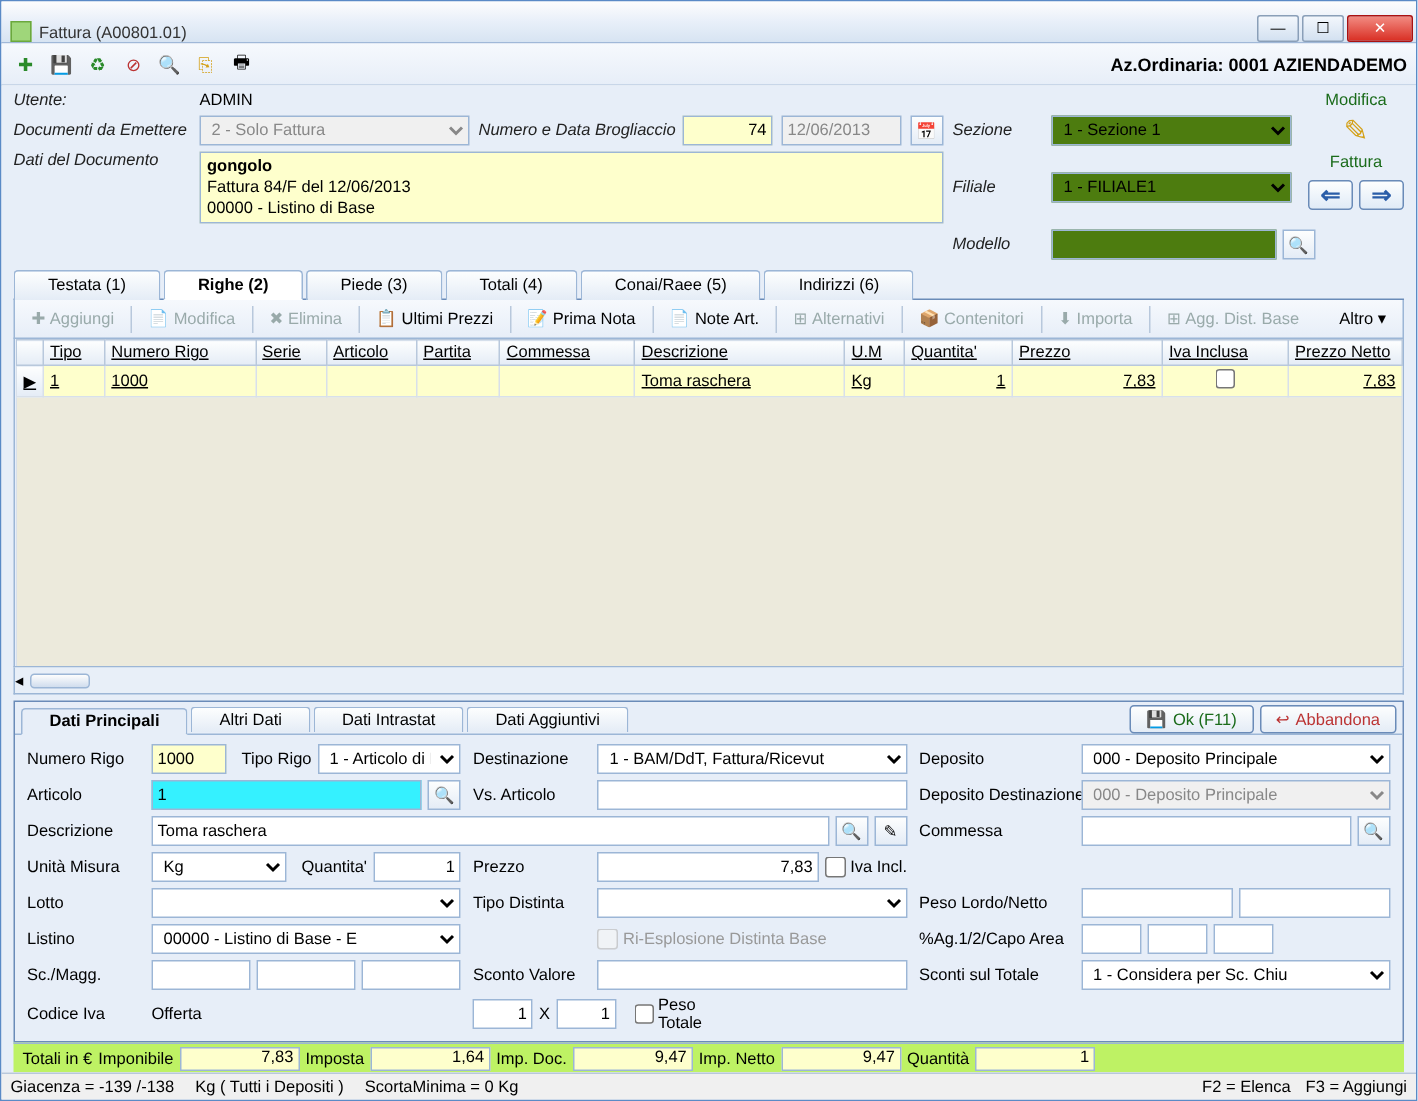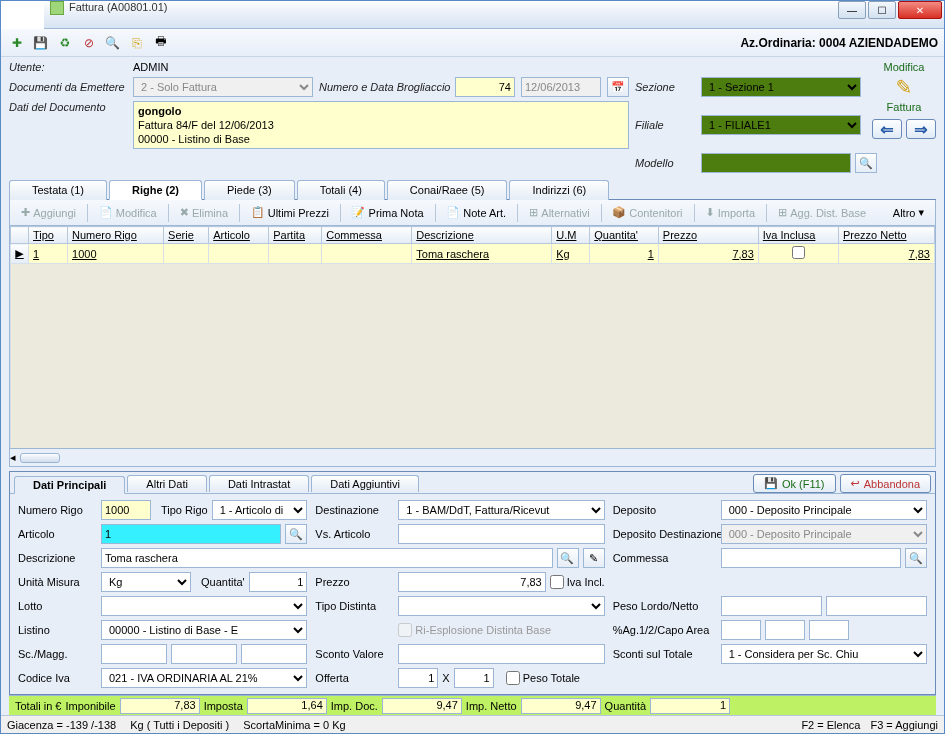--- a/index.html
+++ b/index.html
@@ -1,20 +1,20 @@
 <!DOCTYPE html>
 <html><head>
 <meta charset="utf-8">
 <style>
 * { box-sizing: border-box; margin: 0; padding: 0; font-family: 'Segoe UI', Tahoma, sans-serif; font-size: 11px; }
 body { background: #d4e4f7; width: 945px; height: 734px; overflow: hidden; }
 
 .window { width: 945px; height: 734px; background: #fff; border: 1px solid #5a8ac6; display: flex; flex-direction: column; }
 
-.titlebar { height: 28px; background: linear-gradient(#fdfdfd, #e8eff9 50%, #d7e4f2); display: flex; align-items: flex-start; padding: 0 2px 0 6px; border-bottom: 1px solid #a0b8d8; margin-left: 43px; }
+.titlebar { height: 28px; background: linear-gradient(#fdfdfd, #e8eff9 50%, #d7e4f2); display: flex; align-items: flex-end; padding: 0 2px 0 6px; border-bottom: 1px solid #a0b8d8; }
 .titlebar .favicon { width: 14px; height: 14px; background: #9fd67a; border: 1px solid #6ba83d; margin-right: 5px; }
 .titlebar .title { flex: 1; color: #333; }
 .winbtns { display: flex; gap: 0; }
 .winbtn { width: 28px; height: 18px; border: 1px solid #8a9fb8; border-radius: 2px; margin-left: 2px; font-size: 10px; display:flex; align-items:center; justify-content:center; cursor:pointer; }
 .winbtn.min { background: linear-gradient(#f3f7fc,#d3e1f1); }
 .winbtn.max { background: linear-gradient(#f3f7fc,#d3e1f1); }
 .winbtn.close { width: 44px; background: linear-gradient(#f28b82, #d93025); color:#fff; border-color:#a11; }
 
 .menubar { height: 22px; background: linear-gradient(#f6f9fd,#e7eef8); display:flex; align-items:center; padding: 0 6px; border-bottom:1px solid #c8d6e8; gap:2px; }
 .menubar .mi { padding: 2px 8px; cursor:pointer; color:#003; }
@@ -103,21 +103,21 @@
 
 
   <div class="toolbar">
     <div class="tbtn" style="color:#2a8a2a;">✚</div>
     <div class="tbtn">💾</div>
     <div class="tbtn" style="color:#2a8a2a;">♻</div>
     <div class="tbtn" style="color:#b33;">⊘</div>
     <div class="tbtn">🔍</div>
     <div class="tbtn" style="color:#d4a017;">⎘</div>
     <div class="tbtn">🖶</div>
-    <div class="right">Az.Ordinaria: 0004 AZIENDADEMO</div>
+    <div class="right">Az.Ordinaria: 0001 AZIENDADEMO</div>
   </div>
 
   <div class="content">
     <div style="position:relative;">
       <div class="header-form">
         <label>Utente:</label>
         <span style="grid-column:2 / span 8;">ADMIN</span>
 
         <label>Documenti da Emettere</label>
         <select class="disabled-input"><option>2 - Solo Fattura</option></select>
@@ -233,21 +233,21 @@
           <th>Numero Rigo</th>
           <th>Serie</th>
           <th style="width:60px;">Articolo</th>
           <th>Partita</th>
           <th style="width:90px;">Commessa</th>
           <th style="width:140px;">Descrizione</th>
           <th>U.M</th>
           <th>Quantita'</th>
           <th style="width:100px;">Prezzo</th>
           <th>Iva Inclusa</th>
-          <th style="width:96px;">Prezzo Netto</th>
+          <th style="width:76px;">Prezzo Netto</th>
         </tr>
         <tr>
           <td class="rowhead">▶</td>
           <td>1</td>
           <td>1000</td>
           <td></td>
           <td></td>
           <td></td>
           <td></td>
           <td>Toma raschera</td>
@@ -366,21 +366,20 @@
             <input style="">
             <input style="">
             <input style="">
           </div>
         <label>Sconto Valore</label>
         <input value="" style="">
         <label>Sconti sul Totale</label>
         <select><option>1 - Considera per Sc. Chiu</option></select>
 
         <label>Codice Iva</label>
-        <select style="grid-column:2;"><option>021 - IVA ORDINARIA AL 21%</option></select>
         <label>Offerta</label>
         <div class="pair">
           <input class="ar" style="width: 40px; flex: 0 0 auto;" value="1">
           <span>X</span>
           <input class="ar" style="width: 40px; flex: 0 0 auto;" value="1">
           <div class="chk" style="margin-left:8px;">
               <input type="checkbox" style="">
               <span>Peso Totale</span>
             </div>
         </div>

